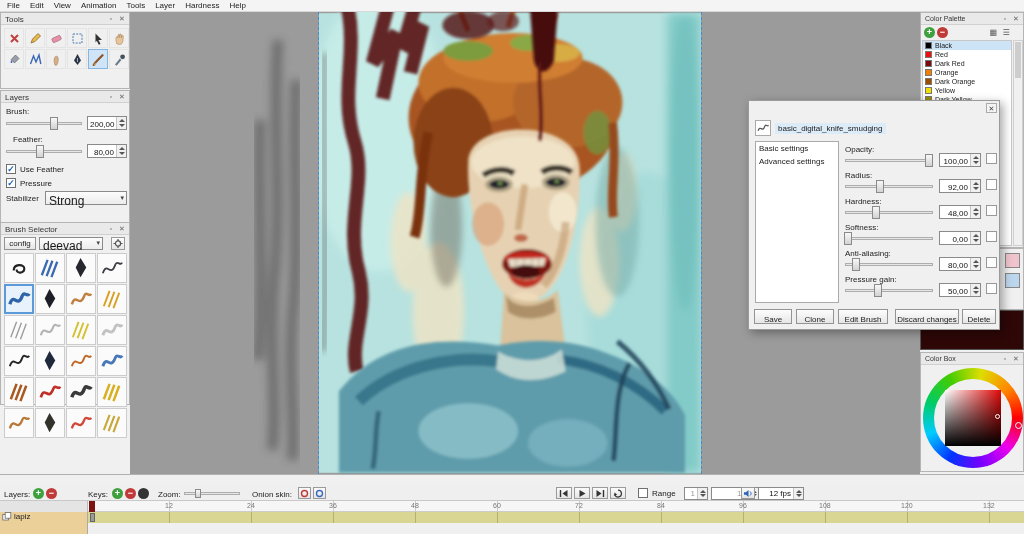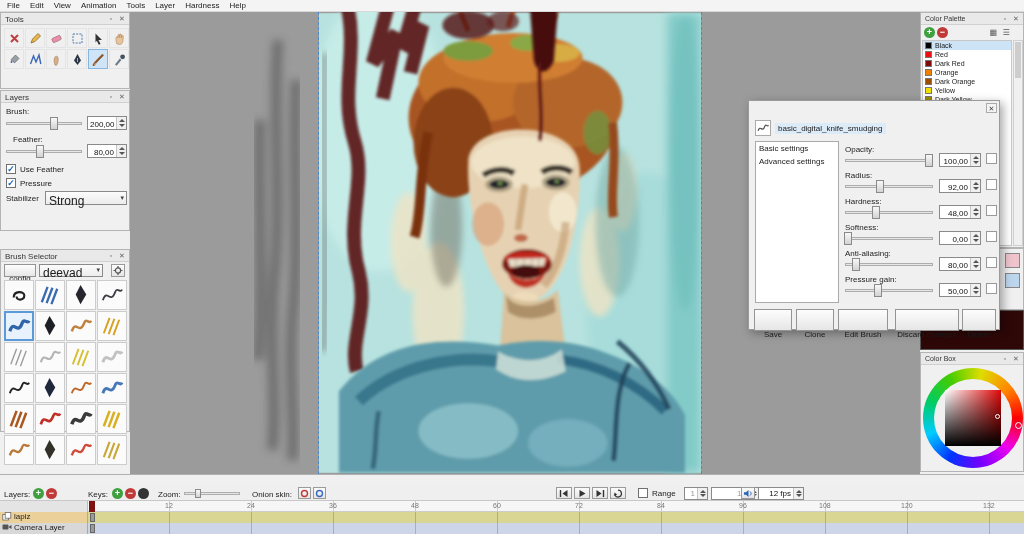--- a/index.html
+++ b/index.html
@@ -26,21 +26,21 @@
 .spin .arr{position:absolute;right:0;top:0;bottom:0;width:10px;background:#f0f0f0;border-left:1px solid #c4c4c4}
 .spin .arr:before,.spin .arr:after{content:"";position:absolute;left:2px;border-left:3px solid transparent;border-right:3px solid transparent}
 .spin .arr:before{top:2px;border-bottom:3px solid #555}
 .spin .arr:after{bottom:2px;border-top:3px solid #555}
 .chk{position:absolute}
 .chk .box{position:absolute;left:0;top:0;width:10px;height:10px;background:#fff;border:1px solid #707070;font-size:9px;line-height:9px;color:#1464c0;text-align:center;font-weight:bold}
 .chk .cl{position:absolute;left:14px;top:1px;font-size:8px;white-space:nowrap}
 .dd{position:absolute;height:14px;background:linear-gradient(#fcfcfc,#ececec);border:1px solid #8a8a8a}
 .dd .v{position:absolute;left:3px;top:2px;font-size:12px}
 .dd .a{position:absolute;right:2px;top:2px;font-size:7px;color:#444}
-.btn{position:absolute;background:linear-gradient(#fdfdfd,#e6e6e6);border:1px solid #949494;font-size:8px;text-align:center;color:#1a1a1a;padding-top:20px}
+.btn{position:absolute;background:linear-gradient(#fdfdfd,#e6e6e6);border:1px solid #949494;font-size:8px;text-align:center;color:#1a1a1a;padding-top:5px}
 .brushgrid{position:absolute;left:3px;top:30px;display:grid;grid-template-columns:repeat(4,30px);grid-auto-rows:30px;gap:1px}
 .bcell{background:#fbfbfb;border:1px solid #cccccc;display:flex;align-items:center;justify-content:center}
 .bcell.sel{border:2px solid #5a9ad8;background:#e8f2fc}
 .pal-list{position:absolute;left:1px;top:27px;right:11px;bottom:1px;background:#fff;border:1px solid #c8c8c8;overflow:hidden}
 .pal-row{position:relative;height:9px;display:flex;align-items:center;padding-left:2px}
 .pal-row.sel{background:#cde4f7}
 .pal-sw{width:7px;height:7px;border:1px solid #777;margin-right:3px;flex:none}
 .pal-name{font-size:7px;white-space:nowrap}
 .vscroll{position:absolute;right:0;top:27px;bottom:1px;width:10px;background:#f0f0f0;border:1px solid #d0d0d0}
 .vscroll .thumbv{position:absolute;left:1px;right:1px;top:1px;height:36px;background:#cdcdcd}
@@ -312,27 +312,27 @@
       <span class="box">✓</span>
       <span class="cl">Pressure</span>
     </div>
     <span class="lbl" style="left:5px;top:103px">Stabilizer</span>
     <div class="dd" style="left:44px;top:100px;width:82px">
       <span class="v">Strong</span>
       <span class="a">▾</span>
     </div>
   </div>
 
-  <div class="panel" style="left:0;top:249px;width:130px;height:183px">
+  <div class="panel" style="left:0;top:222px;width:130px;height:183px">
     <div class="phead">
       <span class="t">Brush Selector</span>
       <span class="phi float">▫</span>
       <span class="phi close">✕</span>
     </div>
-    <div class="btn" style="left:3px;top:14px;width:32px;height:13px;padding-top:9px">config</div>
+    <div class="btn" style="left:3px;top:14px;width:32px;height:13px;padding-top:1px">config</div>
     <div class="dd" style="left:38px;top:14px;width:64px;height:13px">
       <span class="v" style="top:1px">deevad</span>
       <span class="a" style="top:1px">▾</span>
     </div>
     <div style="position:absolute;right:4px;top:14px;width:14px;height:13px;border:1px solid #9a9a9a;background:linear-gradient(#fdfdfd,#e6e6e6)">
       <svg width="12" height="11">
           <circle cx="6" cy="5.5" r="2.6" fill="none" stroke="#555" stroke-width="1.2"></circle>
           <path d="M6 1 V3 M6 8 V10 M1.5 5.5 H3.5 M8.5 5.5 H10.5" stroke="#555" stroke-width="1.2"></path>
         </svg>
     </div>
@@ -710,27 +710,15 @@
         <svg width="10" height="9">
             <rect x="0.8" y="2.4" width="5.6" height="5.6" fill="#fff" stroke="#666" stroke-width="0.8"></rect>
             <rect x="3.2" y="0.6" width="5.6" height="5.6" fill="#fff" stroke="#666" stroke-width="0.8"></rect>
           </svg>
         <span>lapiz</span>
       </div>
       <div class="track trk-y">
           <span class="key"></span>
         </div>
     </div>
-    <div class="tl-row" style="top:48px">
-      <div class="cell" style="background:#d8d8d8">
-        <svg width="10" height="8">
-            <rect x="0.5" y="1.5" width="6" height="5" rx="1" fill="#555"></rect>
-            <path d="M7 3.5 L9.5 2 V6 L7 4.5 Z" fill="#555"></path>
-          </svg>
-        <span>Camera Layer</span>
-      </div>
-      <div class="track trk-b">
-          <span class="key"></span>
-        </div>
-    </div>
   </div>
 
 </div>
 
 </body></html>

